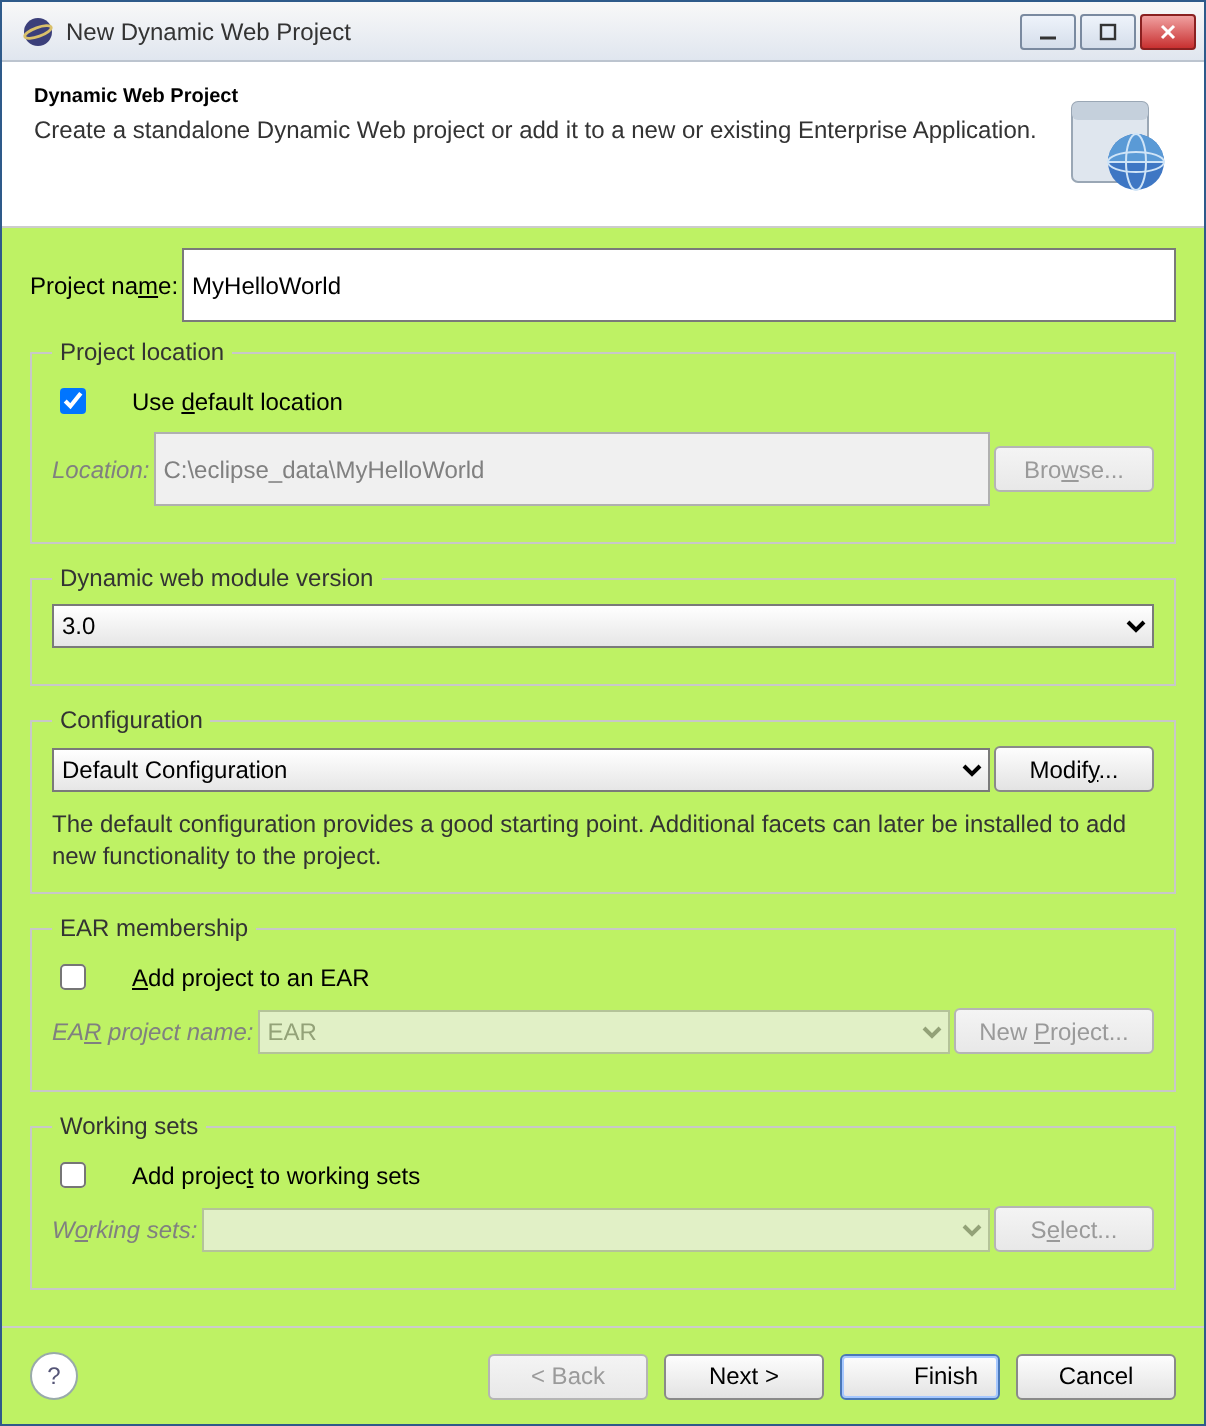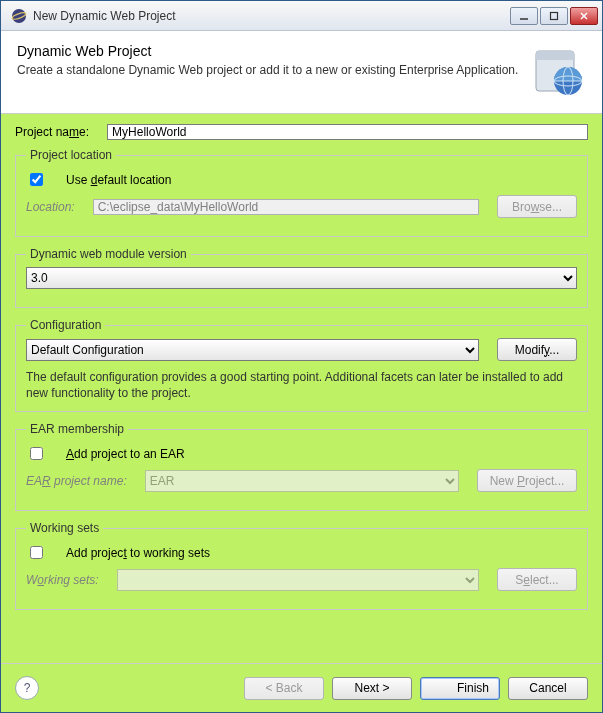--- a/index.html
+++ b/index.html
@@ -7,27 +7,27 @@
   .window { width: 603px; height: 713px; border: 1px solid #2e5a8a; background: #bef264; display: flex; flex-direction: column; }
   .titlebar { height: 30px; background: linear-gradient(#f8f8f8, #e0e6ef); display: flex; align-items: center; padding: 0 4px; border-bottom: 1px solid #bcc4cf; }
   .titlebar .eclipse-icon { width: 16px; height: 16px; margin: 0 6px; }
   .titlebar .title { flex: 1; color: #333; }
   .winbtns { display: flex; gap: 2px; }
   .winbtn { width: 28px; height: 18px; border: 1px solid #7a8aa0; border-radius: 2px; background: linear-gradient(#eef3fb,#d5deeb); display:flex; align-items:center; justify-content:center; cursor:pointer;}
   .winbtn.close { background: linear-gradient(#f0a0a0,#c83030); border-color:#8a2020;}
   .winbtn svg { width:10px; height:10px; }
   .banner { background: #fff; padding: 12px 16px 14px 16px; border-bottom: 1px solid #ccc; display:flex; align-items:flex-start; }
   .banner .txt { flex:1; }
-  .banner h1 { margin:0; font-size: 14px; font-weight: normal; }
+  .banner h1 { margin:0; font-size: 10px; font-weight: bold; }
   .banner p { margin:4px 0 0 0; color:#333; }
   .banner-icon { width:56px; height:56px; margin-left:10px; }
   .content { flex:1; padding: 10px 14px; overflow:auto; }
-  .row { display:flex; align-items:center; gap:18px; margin-bottom:8px;}
+  .row { display:flex; align-items:center; gap:2px; margin-bottom:8px;}
   label.field-label { white-space:nowrap; }
-  input[type=text] { height:16px; padding:2px 4px; border:1px solid #7a7a7a; background:#fff; }
+  input[type=text] { height:37px; padding:2px 4px; border:1px solid #7a7a7a; background:#fff; }
   input[type=text]:disabled, select:disabled { background:#f0f0f0; color:#808080; border-color:#b0b0b0;}
   select { height:22px; border:1px solid #7a7a7a; background:linear-gradient(#fff,#e6e6e6); }
   .btn { height:23px; padding:0 10px; border:1px solid #8a8a8a; border-radius:3px; background:linear-gradient(#fdfdfd,#e3e3e3); cursor:pointer; min-width:80px;}
   .btn:disabled { color:#9a9a9a; cursor:default; background:linear-gradient(#f4f4f4,#e8e8e8); border-color:#b5b5b5;}
   .btn.primary { border-color:#4a78b8; box-shadow:0 0 0 1px #a6c8ff inset;padding-left:36px; }
   fieldset.group { border:1px solid #c8c8c8; border-radius:0; margin:0 0 10px 0; padding:6px 10px 10px 10px; }
   fieldset.group > legend { padding:0 4px; color:#333; }
   .checkbox-row { display:flex; align-items:center; gap:20px; margin:2px 0 6px 0;}
   .hint { color:#333; line-height:1.35; margin-top:4px;}
   .footer { border-top:1px solid #ccc; padding:12px 14px; display:flex; align-items:center; gap:8px; }

